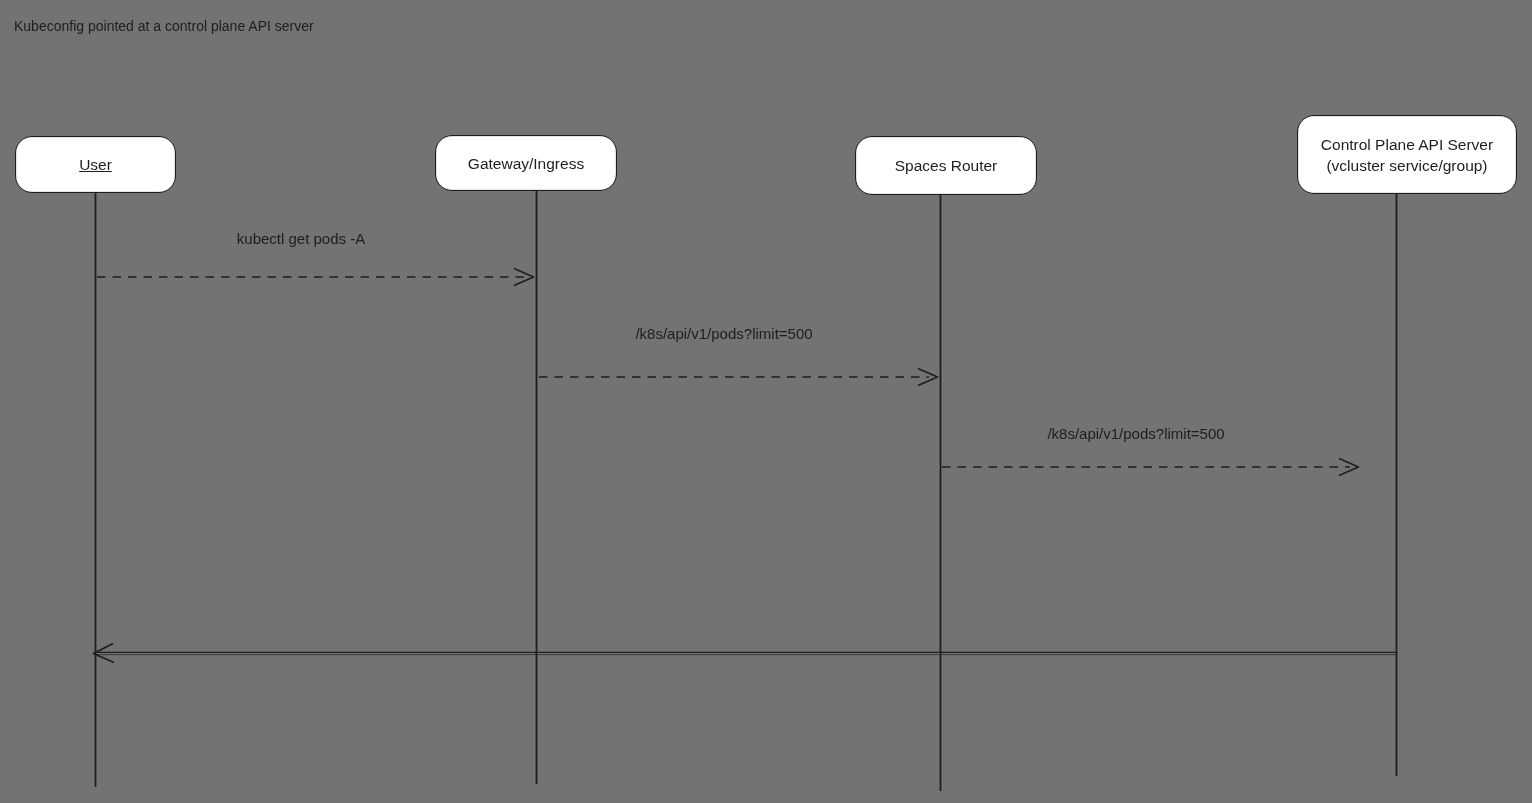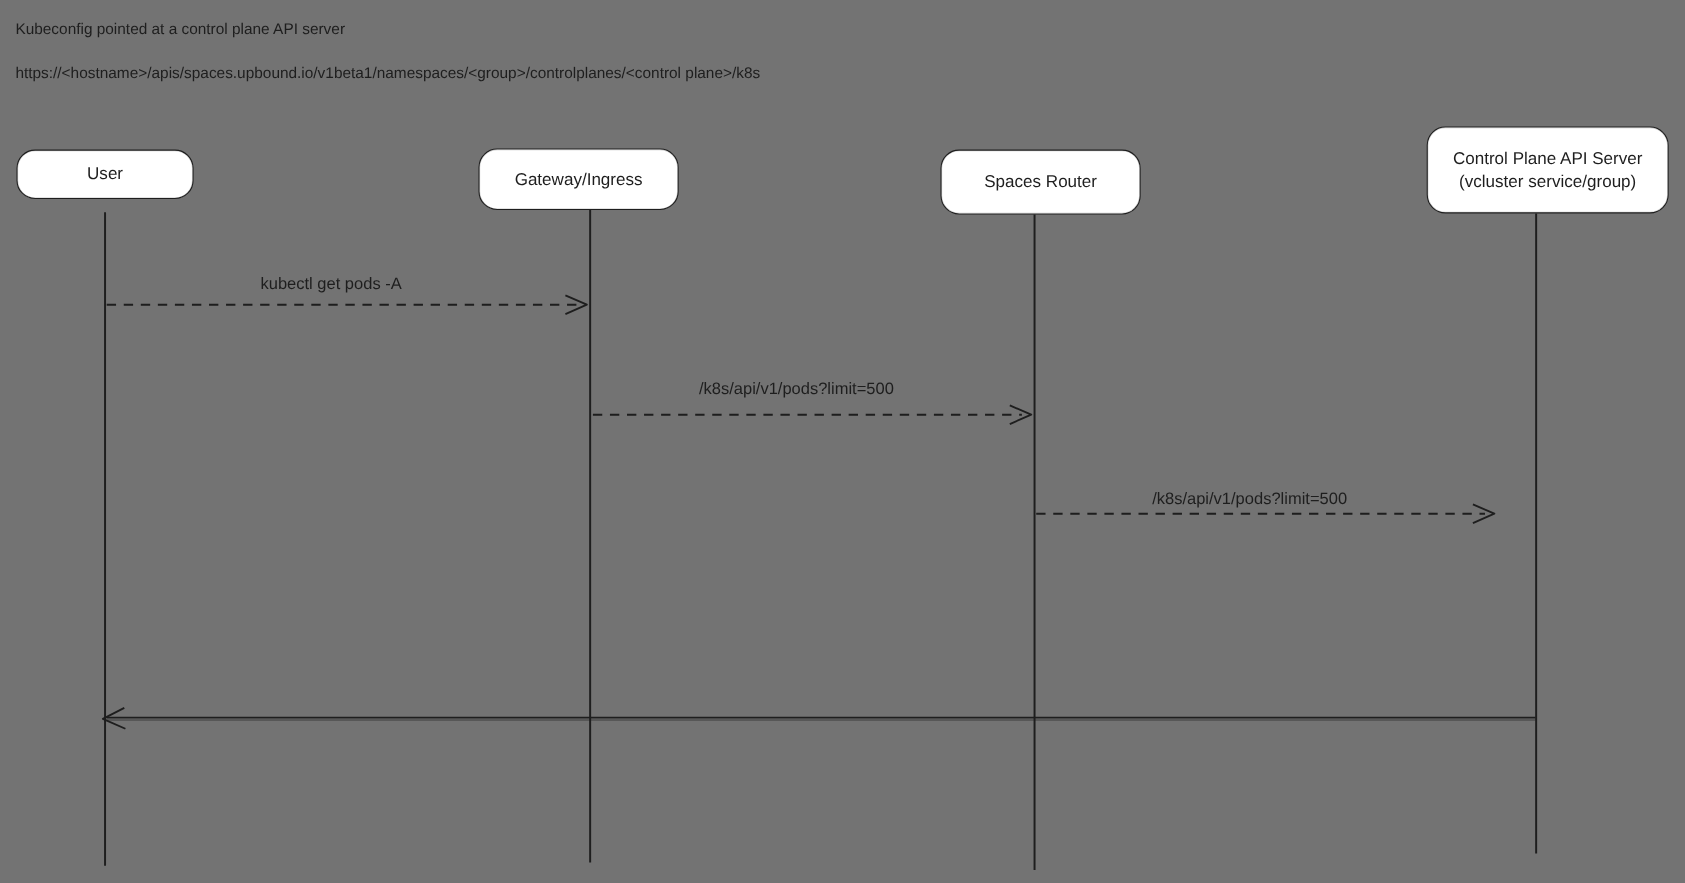--- a/index.html
+++ b/index.html
@@ -37,33 +37,32 @@
     flex-direction: column;
     align-items: center;
     justify-content: center;
     text-align: center;
     font-size: 15.5px;
     line-height: 21px;
     color: #1e1e1e;
     
     box-shadow: inset 0 0 0 0.5px rgba(30,30,30,0.25);
   }
-  .actor-user          { left: 15px;   top: 136px; width: 161px; height: 45px; }
+  .actor-user          { left: 15px;   top: 136px; width: 161px; height: 57px; text-decoration: underline; }
   .actor-gateway       { left: 435px;  top: 135px; width: 182px; height: 56px; }
   .actor-spaces-router { left: 855px;  top: 136px; width: 182px; height: 59px; }
   .actor-control-plane { left: 1297px; top: 115px; width: 220px; height: 79px; }
 
   .msg-label {
     position: absolute;
     transform: translateX(-50%);
     font-size: 15px;
     line-height: 18px;
     white-space: nowrap;
     color: #1e1e1e;
-    margin-top: 20px;
   }
   .msg-label-1 { left: 301px;  top: 230px; }
   .msg-label-2 { left: 724px;  top: 325px; }
   .msg-label-3 { left: 1136px; top: 425px; }
 
   svg.wires {
     position: absolute;
     left: 0;
     top: 0;
     width: 1532px;
@@ -74,21 +73,20 @@
     stroke: #1e1e1e;
     fill: none;
   }
 </style>
 </head>
 <body>
 
 <div class="canvas">
 
   <div class="heading heading-1">Kubeconfig pointed at a control plane API server</div>
-  <div class="heading heading-2">https://&lt;hostname&gt;/apis/spaces.upbound.io/v1beta1/namespaces/&lt;group&gt;/controlplanes/&lt;control plane&gt;/k8s</div>
 
   <svg class="wires" viewBox="0 0 1532 803" aria-hidden="true">
 
     <line x1="95.5" y1="193" x2="95.5" y2="787" stroke-width="1.8"></line>
     <line x1="536.5" y1="191" x2="536.5" y2="784" stroke-width="1.8"></line>
     <line x1="940.5" y1="195" x2="940.5" y2="791" stroke-width="1.8"></line>
     <line x1="1396.5" y1="194" x2="1396.5" y2="776" stroke-width="1.8"></line>
 
     <line x1="97" y1="277" x2="527" y2="277" stroke-width="1.7" stroke-dasharray="8.5 7"></line>
     <polyline points="514,268.5 533.5,277 514,285.5" stroke-width="1.7" stroke-linejoin="round"></polyline>

